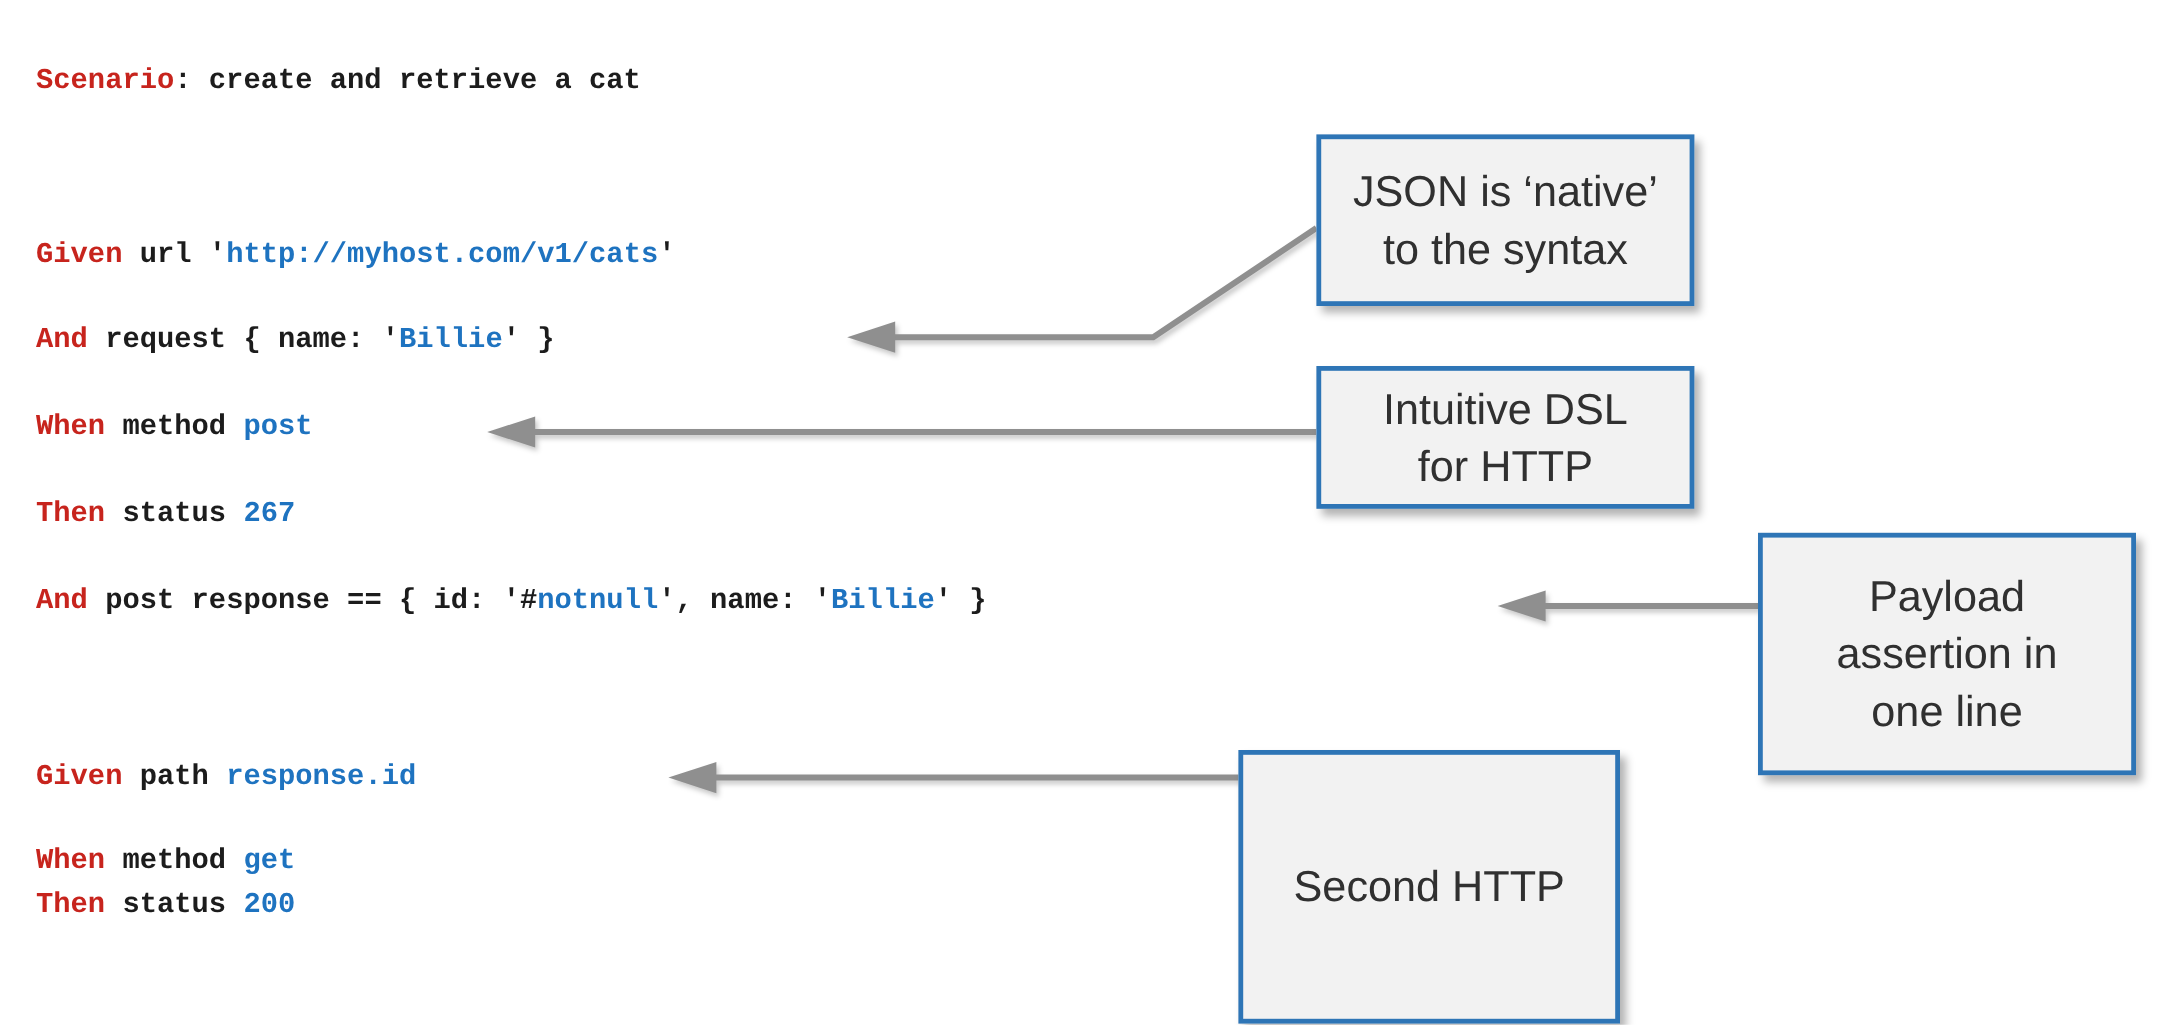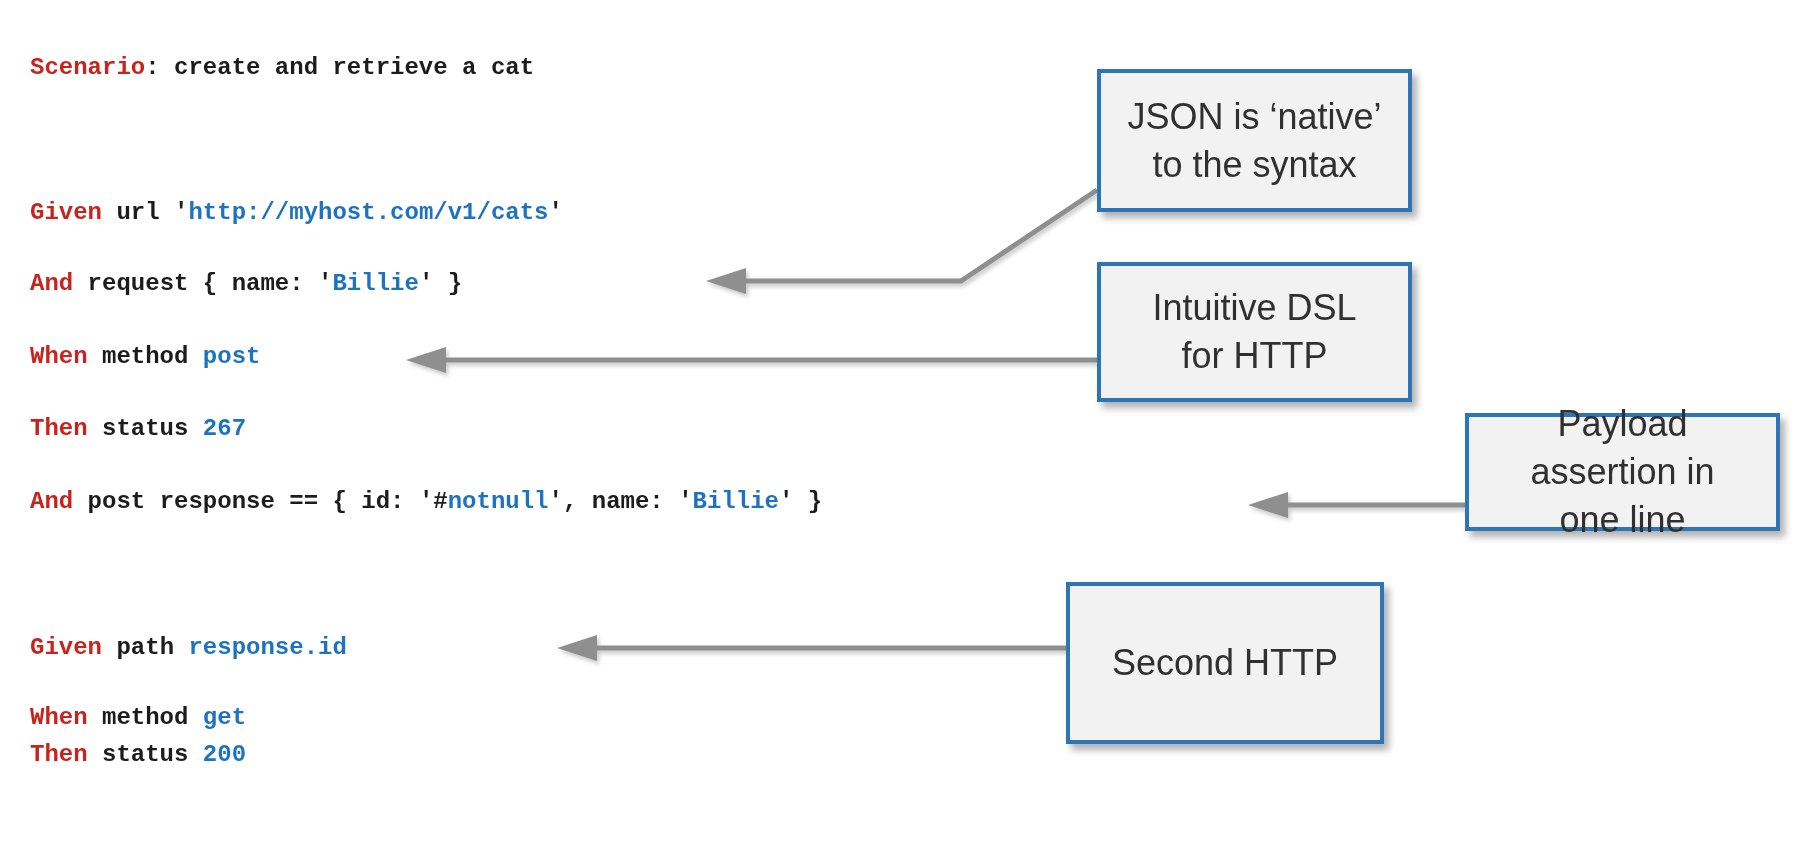--- a/index.html
+++ b/index.html
@@ -39,20 +39,21 @@
   .callout {
     position: absolute; z-index: 2;
     background: var(--box-bg);
     border: 4px solid var(--box-border);
     box-shadow: 5px 6px 7px rgba(0,0,0,0.30);
     display: flex; flex-direction: column;
     align-items: center; justify-content: center;
     text-align: center;
     font-size: 36px; line-height: 1.33;
     color: #303030;
+    margin-top: 43px;
   }
 </style>
 </head>
 <body>
 
 <div class="canvas">
 
   <svg class="arrows" width="1816" height="854" viewBox="0 0 1816 854">
     <g>
       <polyline points="1097,190 961,281 744,281"></polyline>
@@ -80,28 +81,28 @@
   <div class="code-line" style="top:482px"><span class="tok-red">And</span><span class="tok-black"> post response == { id: '#</span><span class="tok-blue">notnull</span><span class="tok-black">', name: '</span><span class="tok-blue">Billie</span><span class="tok-black">' }</span></div>
   <div class="code-line" style="top:698px"><span class="tok-red">When</span><span class="tok-black"> method </span><span class="tok-blue">get</span></div>
   <div class="code-line" style="top:628px"><span class="tok-red">Given</span><span class="tok-black"> path </span><span class="tok-blue">response.id</span></div>
   <div class="code-line" style="top:735px"><span class="tok-red">Then</span><span class="tok-black"> status </span><span class="tok-blue">200</span></div>
 
   <div class="callout" style="left:1097px; top:69px; width:315px; height:143px">
     <div>JSON is ‘native’</div>
     <div>to the syntax</div>
   </div>
 
-  <div class="callout" style="left:1097px; top:262px; width:315px; height:140px">
+  <div class="callout" style="left:1097px; top:262px; width:315px; height:119px">
     <div>Intuitive DSL</div>
     <div>for HTTP</div>
   </div>
 
-  <div class="callout" style="left:1465px; top:413px; width:315px; height:118px">
+  <div class="callout" style="left:1465px; top:401px; width:315px; height:202px">
     <div>Payload</div>
     <div>assertion in</div>
     <div>one line</div>
   </div>
 
-  <div class="callout" style="left:1066px; top:582px; width:318px; height:162px">
+  <div class="callout" style="left:1032px; top:582px; width:318px; height:228px">
     <div>Second HTTP</div>
   </div>
 
 </div>
 
 </body></html>

